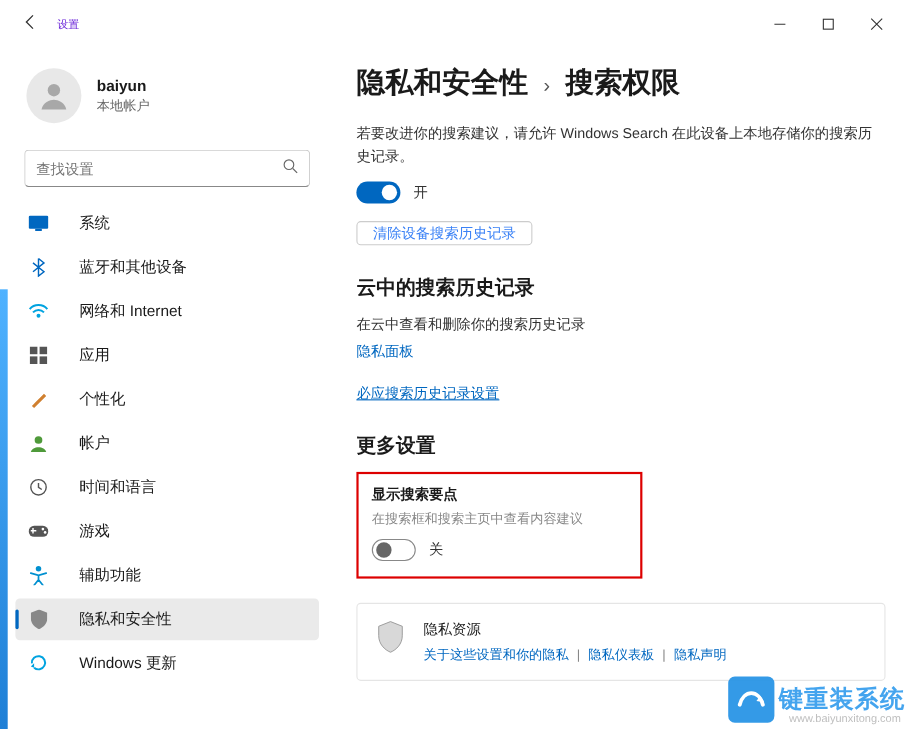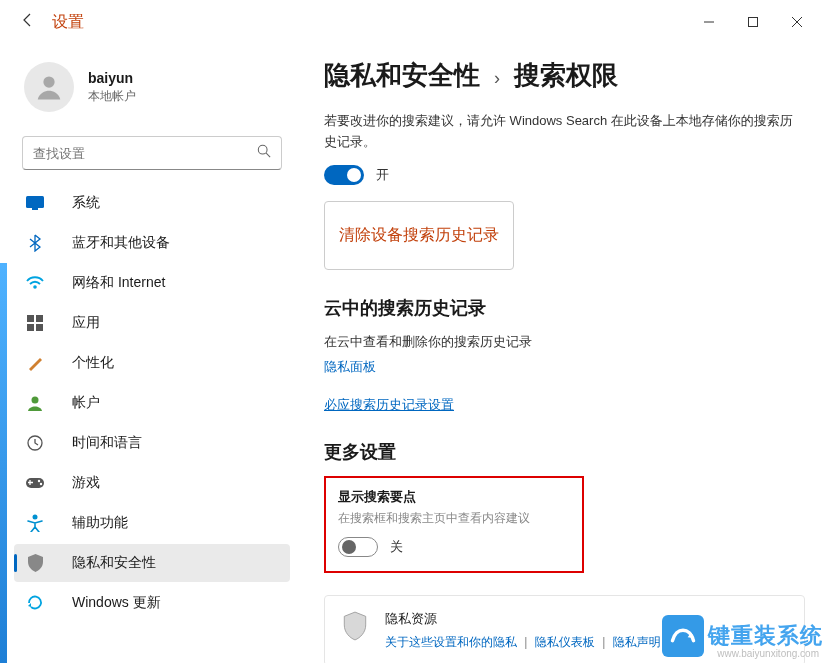--- a/index.html
+++ b/index.html
@@ -1,19 +1,19 @@
 <!DOCTYPE html>
 <html><head>
 <meta charset="utf-8">
 <style>
   * { box-sizing: border-box; margin: 0; padding: 0; }
   body { font-family: "Microsoft YaHei", "Segoe UI", sans-serif; background: #fff; width: 829px; height: 663px; overflow: hidden; position: relative; }
   .titlebar { display: flex; align-items: center; height: 44px; padding: 0 10px; }
   .titlebar .back { width: 36px; text-align: center; font-size: 16px; color: #333; cursor: pointer; }
-  .titlebar .title { font-size: 16px; color: #c2410c; margin-left: 6px; }
+  .titlebar .title { font-size: 10px; color: #6d28d9; margin-left: 6px; }
   .titlebar .spacer { flex: 1; }
   .winbtn { width: 44px; height: 32px; display: flex; align-items: center; justify-content: center; color: #333; cursor: pointer; }
   .winbtn svg { display: block; }
   .container { display: flex; height: calc(663px - 44px); }
   .sidebar { width: 300px; padding: 8px 6px 8px 10px; display: flex; flex-direction: column; }
   .account { display: flex; align-items: center; padding: 10px 14px 18px 14px; gap: 14px; }
   .avatar { width: 50px; height: 50px; border-radius: 50%; background: #e8e8e8; display: flex; align-items: center; justify-content: center; }
   .avatar svg { width: 30px; height: 30px; fill: #a8a8a8; }
   .account .name { font-size: 14px; font-weight: 600; color: #1a1a1a; }
   .account .sub { font-size: 12px; color: #666; margin-top: 2px; }
@@ -31,21 +31,21 @@
   .crumbs .sep { font-size: 18px; color: #555; }
   .crumbs .c2 { font-size: 26px; font-weight: 600; color: #1a1a1a; }
   .ptext { font-size: 13px; color: #333; line-height: 1.6; }
   .toggle-row { display: flex; align-items: center; gap: 12px; margin-top: 12px; }
   .toggle { width: 40px; height: 20px; border-radius: 10px; position: relative; cursor: pointer; }
   .toggle.on { background: #0067c0; }
   .toggle.on .knob { position: absolute; right: 3px; top: 3px; width: 14px; height: 14px; border-radius: 50%; background: #fff; }
   .toggle.off { background: #fff; border: 1px solid #888; }
   .toggle.off .knob { position: absolute; left: 3px; top: 2px; width: 14px; height: 14px; border-radius: 50%; background: #666; }
   .tlabel { font-size: 13px; color: #333; }
-  .btn-outline { margin-top: 16px; border: 1px solid #ccc; background: #fff; border-radius: 4px; padding: 23px 14px; font-size: 16px; color: #c2410c; cursor: pointer; display: inline-block; }
+  .btn-outline { margin-top: 16px; border: 1px solid #ccc; background: #fff; border-radius: 4px; padding: 1px 14px; font-size: 13px; color: #3b82f6; cursor: pointer; display: inline-block; }
   .section-h { font-size: 18px; font-weight: 600; color: #1a1a1a; margin-top: 26px; margin-bottom: 12px; }
   .sub-h { font-size: 13px; font-weight: 600; color: #1a1a1a; margin-top: 4px; }
   .link { color: #0067c0; font-size: 13px; cursor: pointer; margin-top: 6px; display: inline-block; }
   .link.uline { text-decoration: underline; }
   .redbox { border: 2px solid #d00; padding: 10px 12px 14px 12px; margin-top: 6px; width: 260px; }
   .redbox .sub-h { margin-top: 0; }
   .redbox .desc { font-size: 12px; color: #888; margin-top: 4px; }
   .card { margin-top: 22px; border: 1px solid #e5e5e5; border-radius: 4px; padding: 14px 16px; display: flex; gap: 16px; align-items: flex-start; }
   .card .cicon { width: 28px; height: 32px; display:flex; align-items:center; justify-content:center;}
   .card .ctitle { font-size: 13px; color: #1a1a1a; font-weight: 500; }

